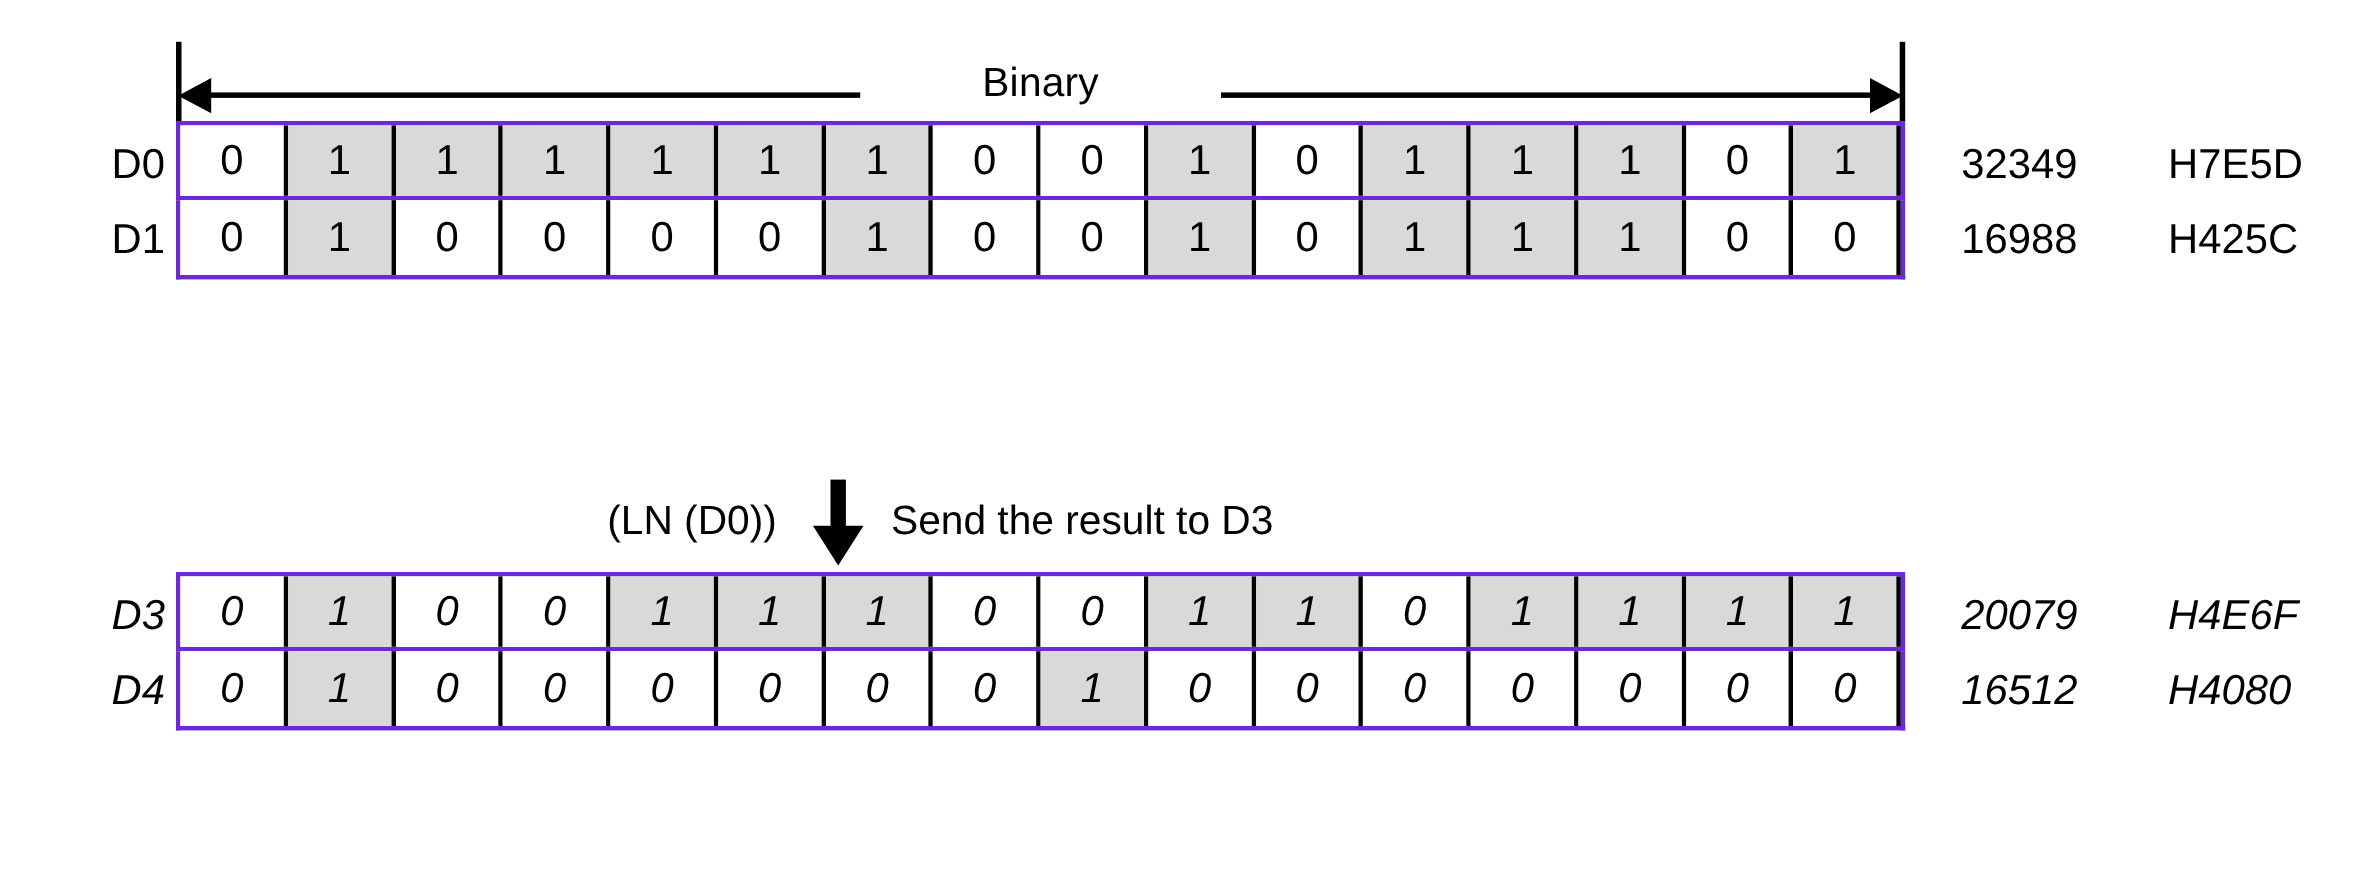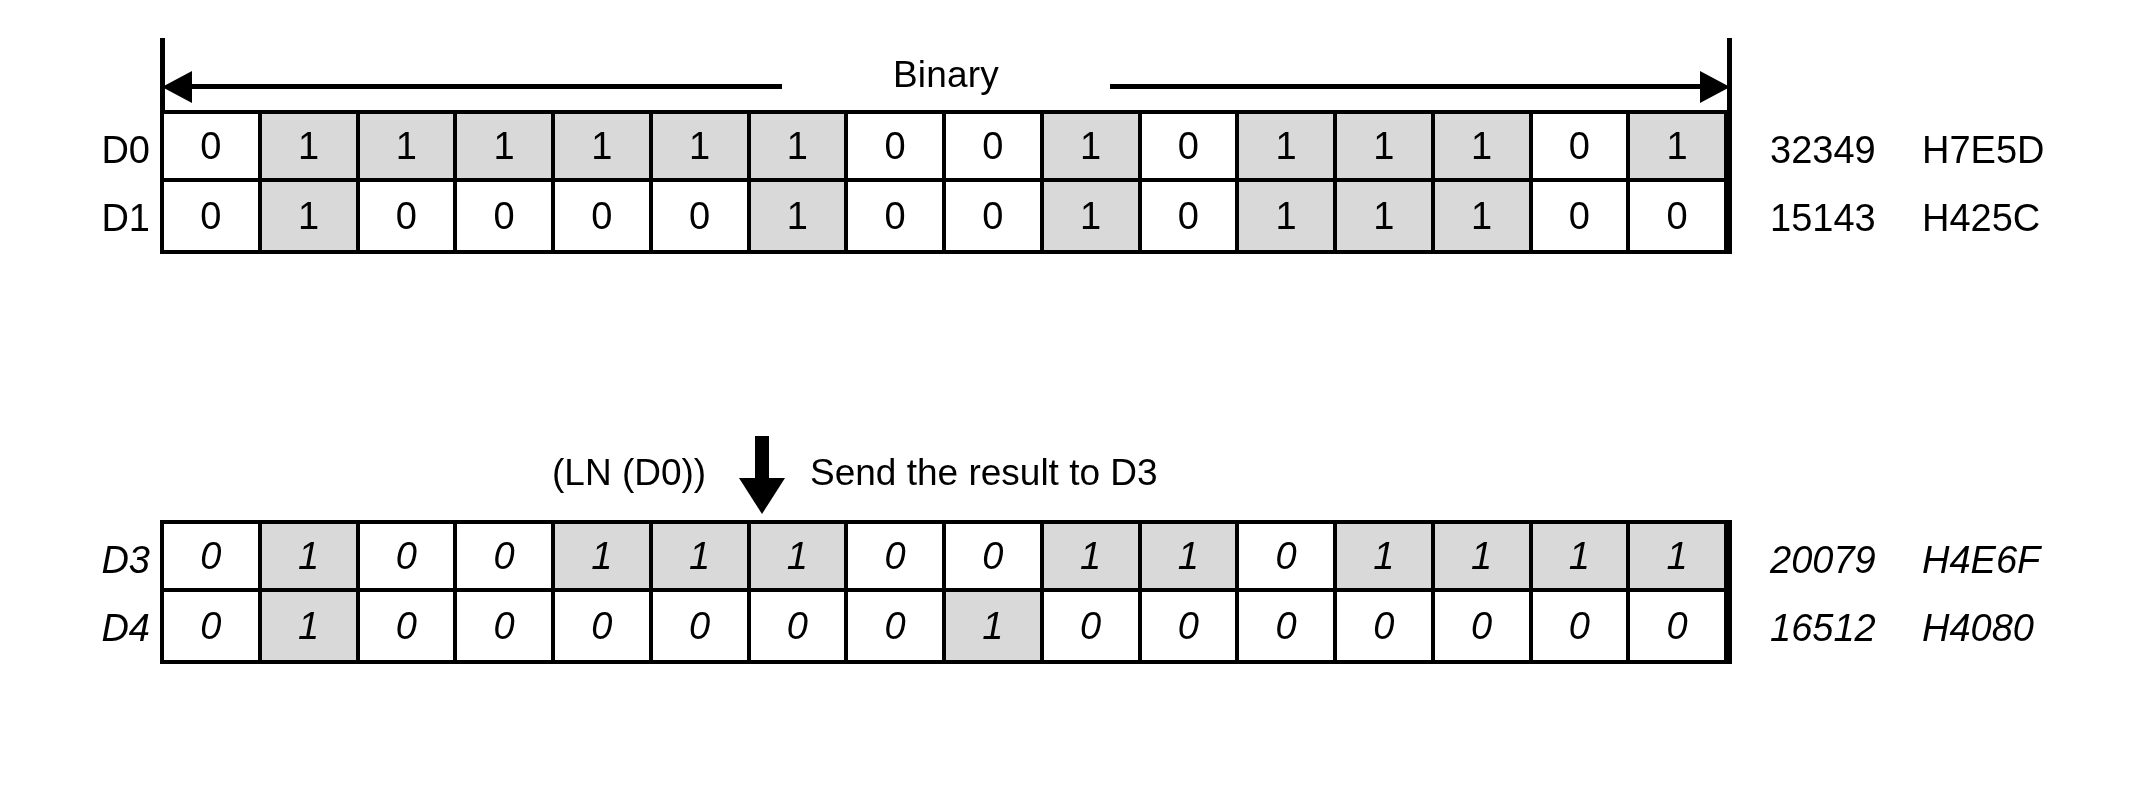--- a/index.html
+++ b/index.html
@@ -78,21 +78,21 @@
   }
   .table-block.top    { top: 110px; }
   .table-block.bottom { top: 520px; font-style: italic; }
 
   .bit-row {
     position: relative;
     display: flex;
     width: 1572px;
     height: 72px;
     box-sizing: border-box;
-    border: 4px solid #000000;
+    border: 4px solid #6d28d9;
   }
   .bit-row + .bit-row { border-top: 0; }
 
   .bit-cell {
     flex: 1 1 0;
     display: flex;
     align-items: center;
     justify-content: center;
     font-size: 38px;
     line-height: 1;
@@ -118,26 +118,27 @@
     font-size: 38px;
     line-height: 1;
   }
 
   
   .row-values {
     position: absolute;
     left: 100%;
     top: 0;
     height: 72px;
-    margin-left: 42px;
+    margin-left: 55px;
     display: flex;
     align-items: center;
     white-space: nowrap;
     font-size: 38px;
     line-height: 1;
+    gap: 36px;
   }
   .row-values .dec { width: 152px; }
   .row-values .hex { width: 170px; }
 
   
   .op-band {
     position: absolute;
     left: 160px;
     top: 436px;
     width: 1572px;
@@ -236,21 +237,21 @@
         <div class="bit-cell">0</div>
         <div class="bit-cell">0</div>
         <div class="bit-cell shaded">1</div>
         <div class="bit-cell">0</div>
         <div class="bit-cell shaded">1</div>
         <div class="bit-cell shaded">1</div>
         <div class="bit-cell shaded">1</div>
         <div class="bit-cell">0</div>
         <div class="bit-cell">0</div>
         <div class="row-values">
-          <span class="dec">15143</span>
+          <span class="dec">16988</span>
           <span class="hex">H425C</span>
         </div>
       </div>
     </div>
 
   <div class="op-band">
     <div class="op-expr">(LN (D0))</div>
     <div class="down-arrow">
       <div class="shaft"></div>
       <div class="head"></div>

